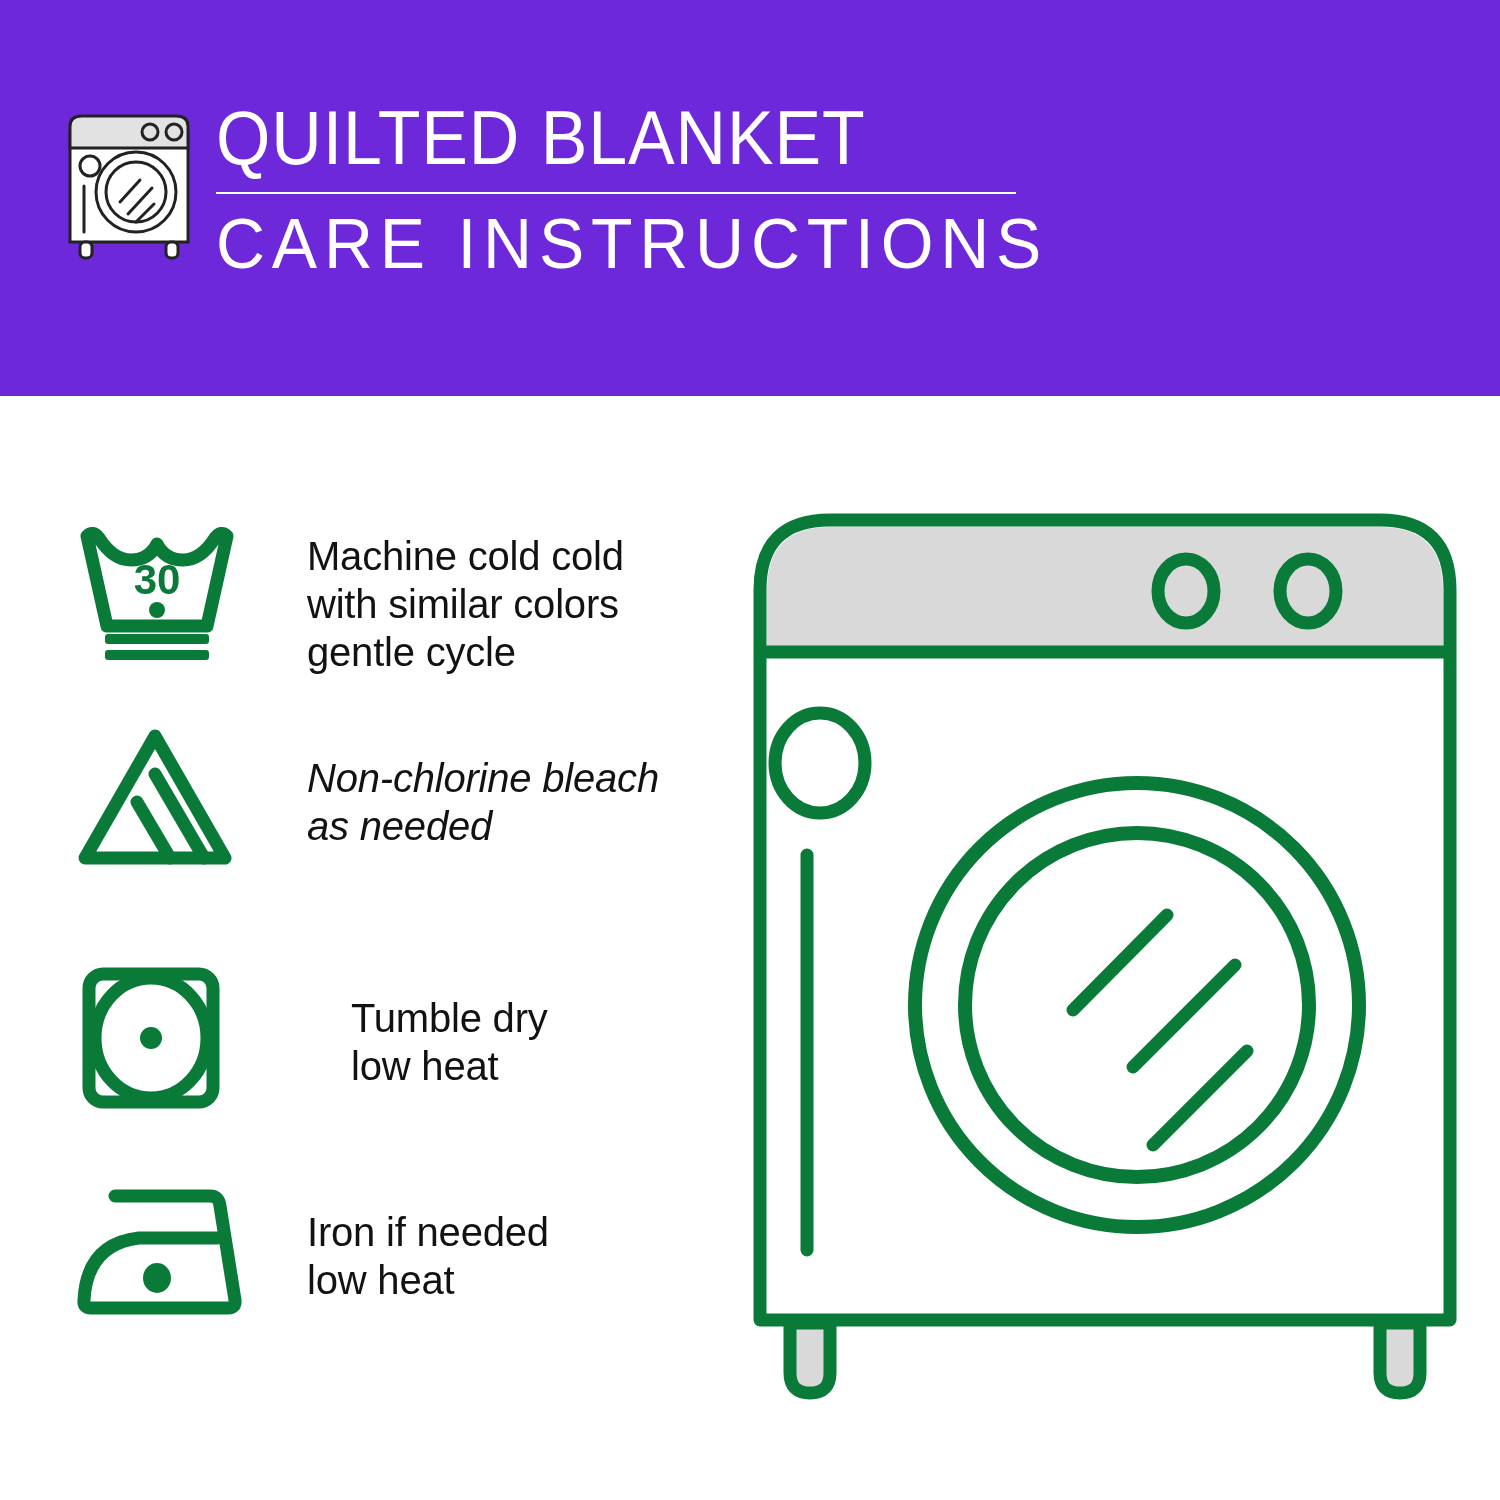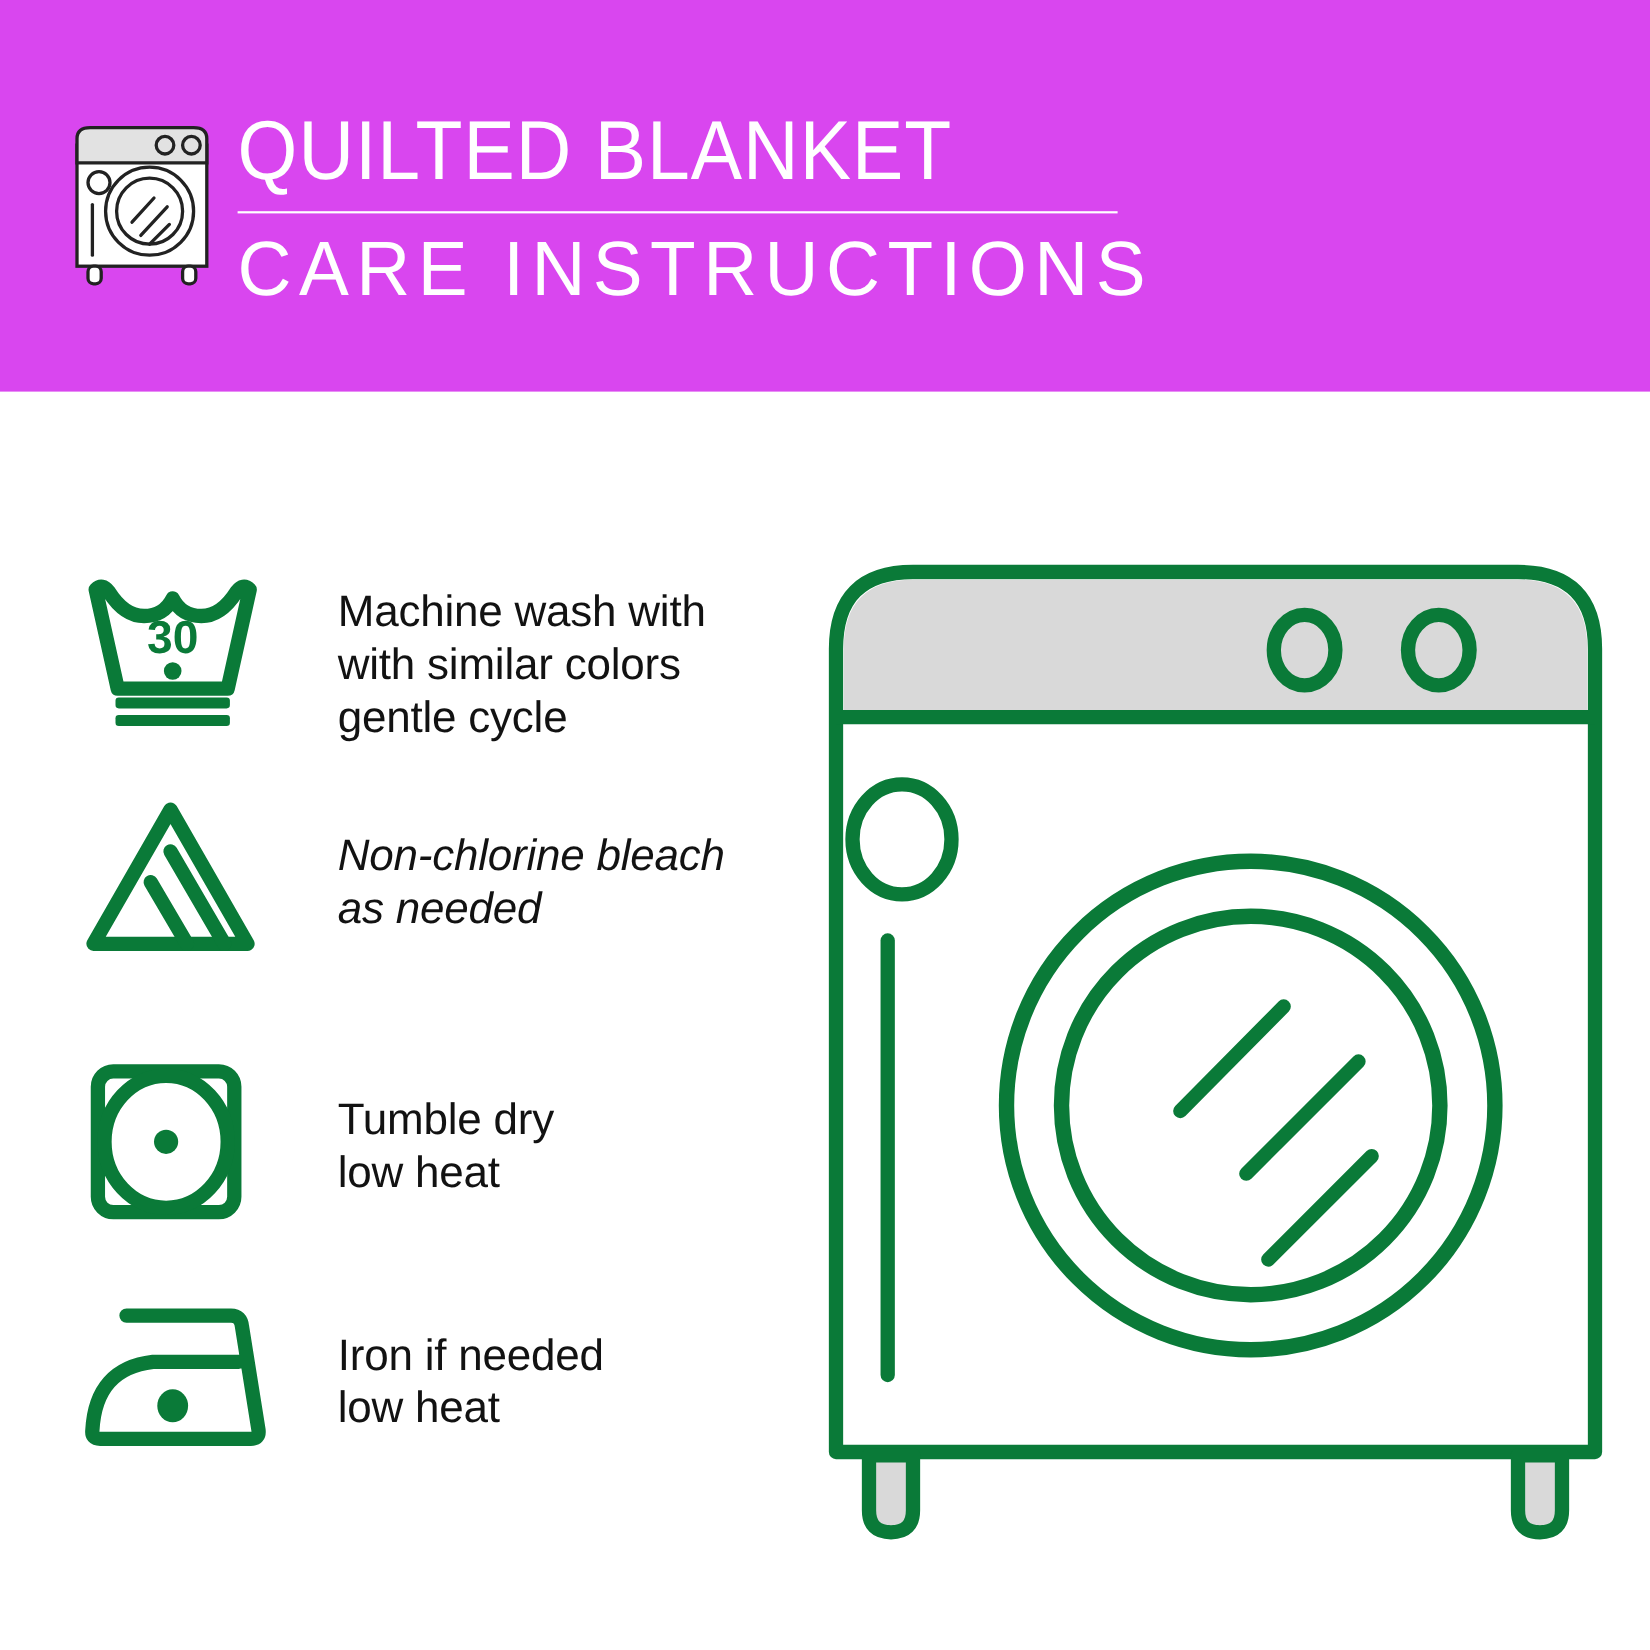--- a/index.html
+++ b/index.html
@@ -14,22 +14,22 @@
     overflow: hidden;
     position: relative;
   }
 
   
   #header-band {
     position: absolute;
     left: 0;
     top: 0;
     width: 1500px;
-    height: 356px;
-    background: #d946ef;
+    height: 396px;
+    background: #6d28d9;
   }
   #header-logo {
     position: absolute;
     left: 62px;
     top: 104px;
     width: 140px;
     height: 160px;
   }
   #header-text-block {
     position: absolute;
@@ -97,21 +97,21 @@
     white-space: pre-line;
   }
 
   #row-wash   { top: 166px; }
   #row-bleach { top: 368px; }
   #row-dry    { top: 610px; }
   #row-iron   { top: 826px; }
 
   #row-wash   .care-text { top: 10px; }
   #row-bleach .care-text { top: 30px; font-style: italic; }
-  #row-dry    .care-text { top: 28px; }
+  #row-dry    .care-text { top: 28px; margin-left: 44px; }
   #row-iron   .care-text { top: 26px; }
 
   
   #washer-illustration {
     position: absolute;
     left: 735px;
     top: 495;
     width: 740px;
     height: 920px;
   }
@@ -160,21 +160,21 @@
       <path d="M10 14 Q16 8 22 16 Q36 38 54 38 Q72 38 80 22 Q88 38 106 38 Q124 38 138 16 Q144 8 150 14
                L130 104 L30 104 Z" fill="none" stroke="#0a7a38" stroke-width="13" stroke-linejoin="round" stroke-linecap="round"></path>
 
       <text x="80" y="72" font-family="'Liberation Sans', sans-serif" font-size="42" font-weight="bold" fill="#0a7a38" text-anchor="middle">30</text>
 
       <circle cx="80" cy="88" r="8" fill="#0a7a38"></circle>
 
       <rect x="28" y="112" width="104" height="10" rx="3" fill="#0a7a38"></rect>
       <rect x="28" y="128" width="104" height="10" rx="3" fill="#0a7a38"></rect>
     </svg>
-    <div class="care-text">Machine wash with
+    <div class="care-text">Machine cold cold
 with similar colors
 gentle cycle</div>
   </div>
 
   <div class="care-row" id="row-bleach">
     <svg class="care-symbol" width="160" height="145" viewBox="0 0 160 145">
 
       <path d="M78 12 L148 134 L8 134 Z" fill="none" stroke="#0a7a38" stroke-width="13" stroke-linejoin="round"></path>
 
       <path d="M78 50 L127 134" fill="none" stroke="#0a7a38" stroke-width="13" stroke-linecap="round"></path>

